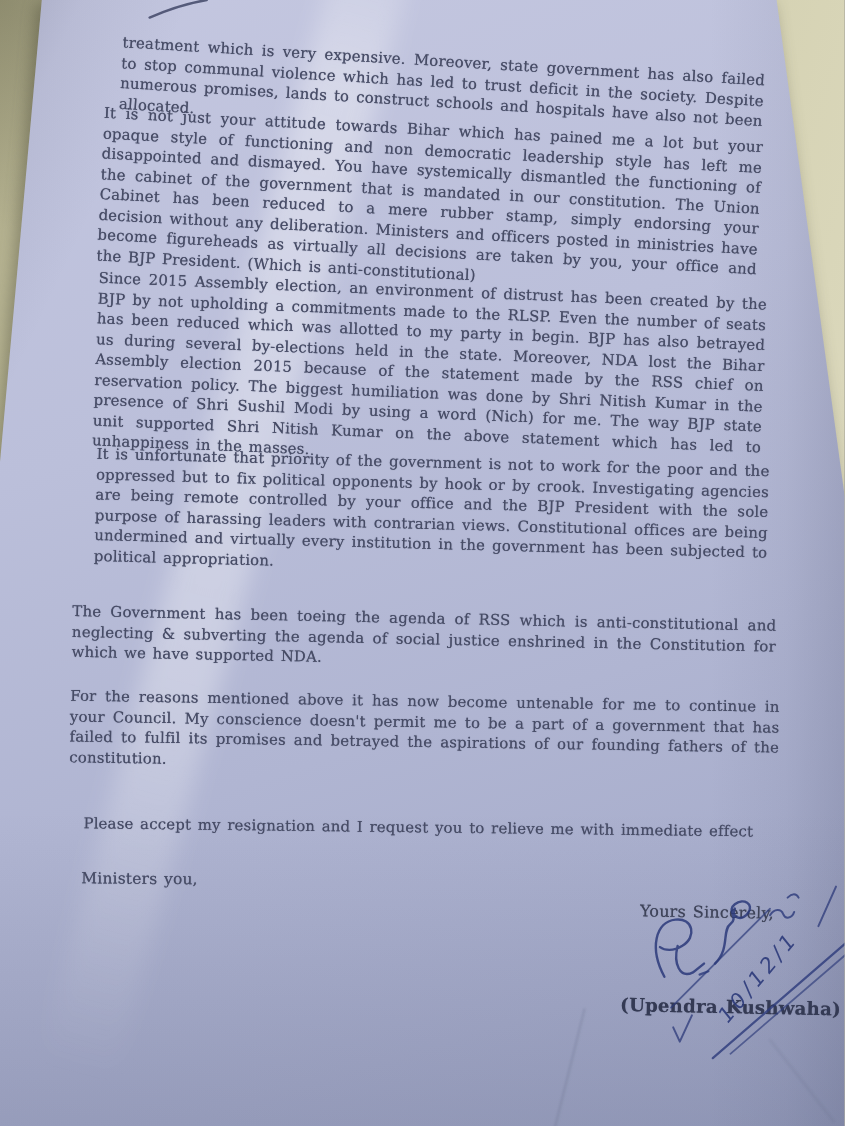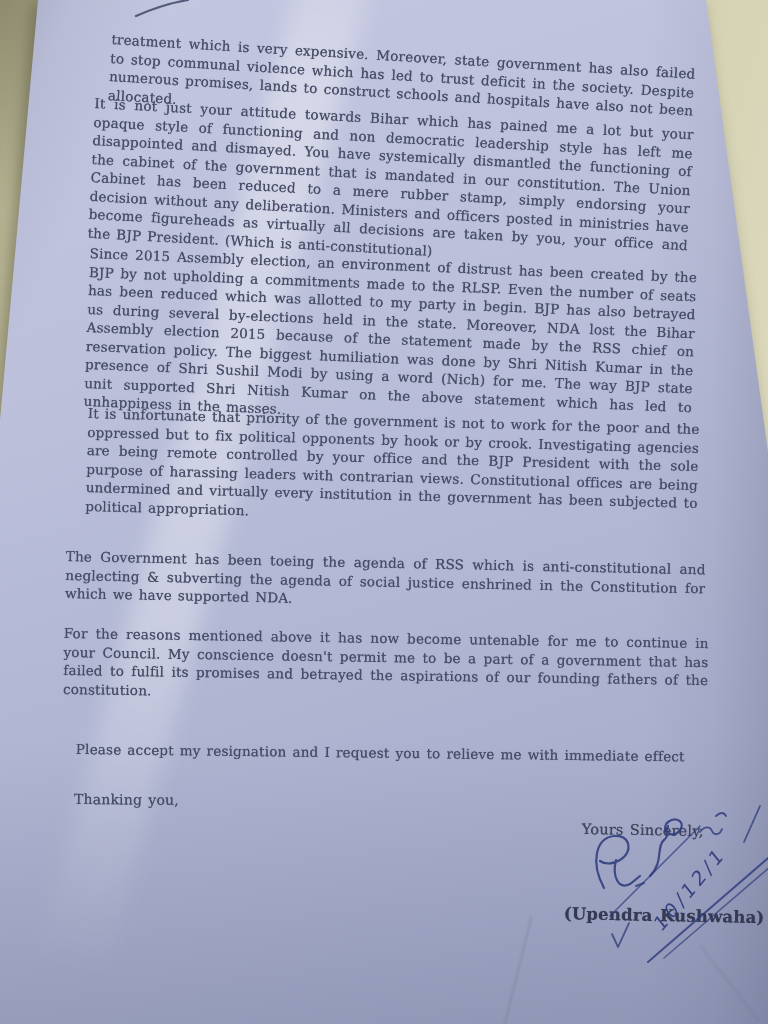--- a/index.html
+++ b/index.html
@@ -91,21 +91,21 @@
       <div class="crease crease-2"></div>
 
       <div class="para p1">treatment which is very expensive. Moreover, state government has also failed to stop communal violence which has led to trust deficit in the society. Despite numerous promises, lands to construct schools and hospitals have also not been allocated.</div>
       <div class="para p2">It is not just your attitude towards Bihar which has pained me a lot but your opaque style of functioning and non democratic leadership style has left me disappointed and dismayed.  You have systemically dismantled the functioning of the cabinet of the government that is mandated in our constitution. The Union Cabinet has been reduced to a mere rubber stamp, simply endorsing your decision without any deliberation. Ministers and officers posted in ministries have become figureheads as virtually all decisions are taken by you, your office and the BJP President. (Which is anti-constitutional)</div>
       <div class="para p3">Since 2015 Assembly election, an environment of distrust has been created by the BJP by not upholding a commitments made to the RLSP. Even the number of seats has been reduced which was allotted to my party in begin. BJP has also betrayed us during several by-elections held in the state. Moreover, NDA lost the Bihar Assembly election 2015 because of the statement made by the RSS chief on reservation policy. The biggest humiliation was done by Shri Nitish Kumar in the presence of Shri Sushil Modi by using a word (Nich) for me. The way BJP state unit supported Shri Nitish Kumar on the above statement which has led to unhappiness in the masses.</div>
       <div class="para p4">It is unfortunate that priority of the government is not to work for the poor and the oppressed but to fix political opponents by hook or by crook. Investigating agencies are being remote controlled by your office and the BJP President with the sole purpose of harassing leaders with contrarian views. Constitutional offices are being undermined and virtually every institution in the government has been subjected to political appropriation.</div>
       <div class="para p5">The Government has been toeing the agenda of RSS which is anti-constitutional and neglecting &amp; subverting the agenda of social justice enshrined in the Constitution for which we have supported NDA.</div>
       <div class="para p6">For the reasons mentioned above it has now become untenable for me to continue in your Council. My conscience doesn't permit me to be a part of a government that has failed to fulfil its promises and betrayed the aspirations of our founding fathers of the constitution.</div>
       <div class="para p7">Please accept my resignation and I request you to relieve me with immediate effect</div>
 
-      <div class="para thanking">Thanking you,</div>
+      <div class="para thanking">Ministers you,</div>
       <div class="para sign-off">Yours Sincerely,</div>
       <div class="para signatory">(Upendra Kushwaha)</div>
       <div class="hand-date">10/12/1</div>
 
       <svg class="ink-svg" width="768" height="1024" viewBox="0 0 768 1024">
 
         <path d="M136,16 C152,9 170,3 188,0" stroke="#3a4060" stroke-width="2.2" fill="none" stroke-linecap="round" opacity=".8"></path>
 
         <path d="M604,888 C590,862 596,838 614,836 C630,834 634,852 620,860 C612,865 604,864 600,861 M616,860 C612,876 618,890 630,884 L640,876" stroke="#2c3a7a" stroke-width="2.2" fill="none" stroke-linecap="round" opacity=".85"></path>
         <path d="M636,886 l8,-3" stroke="#2c3a7a" stroke-width="2" fill="none" stroke-linecap="round" opacity=".8"></path>

